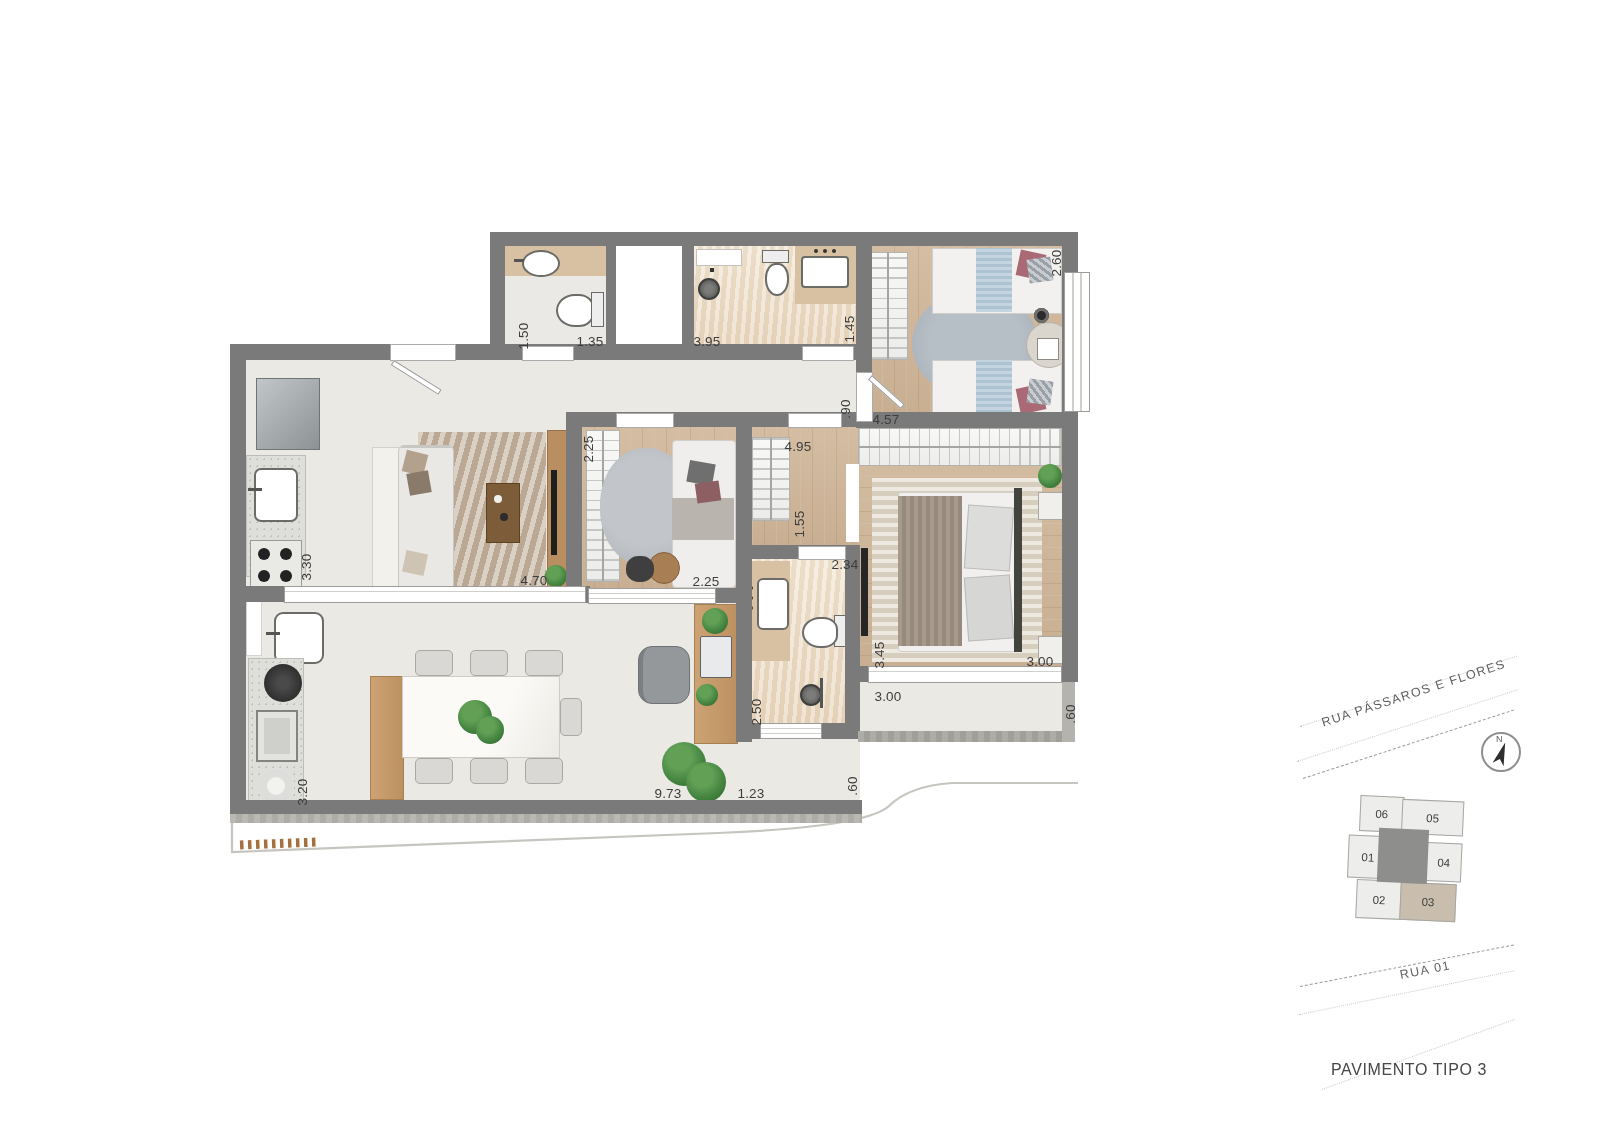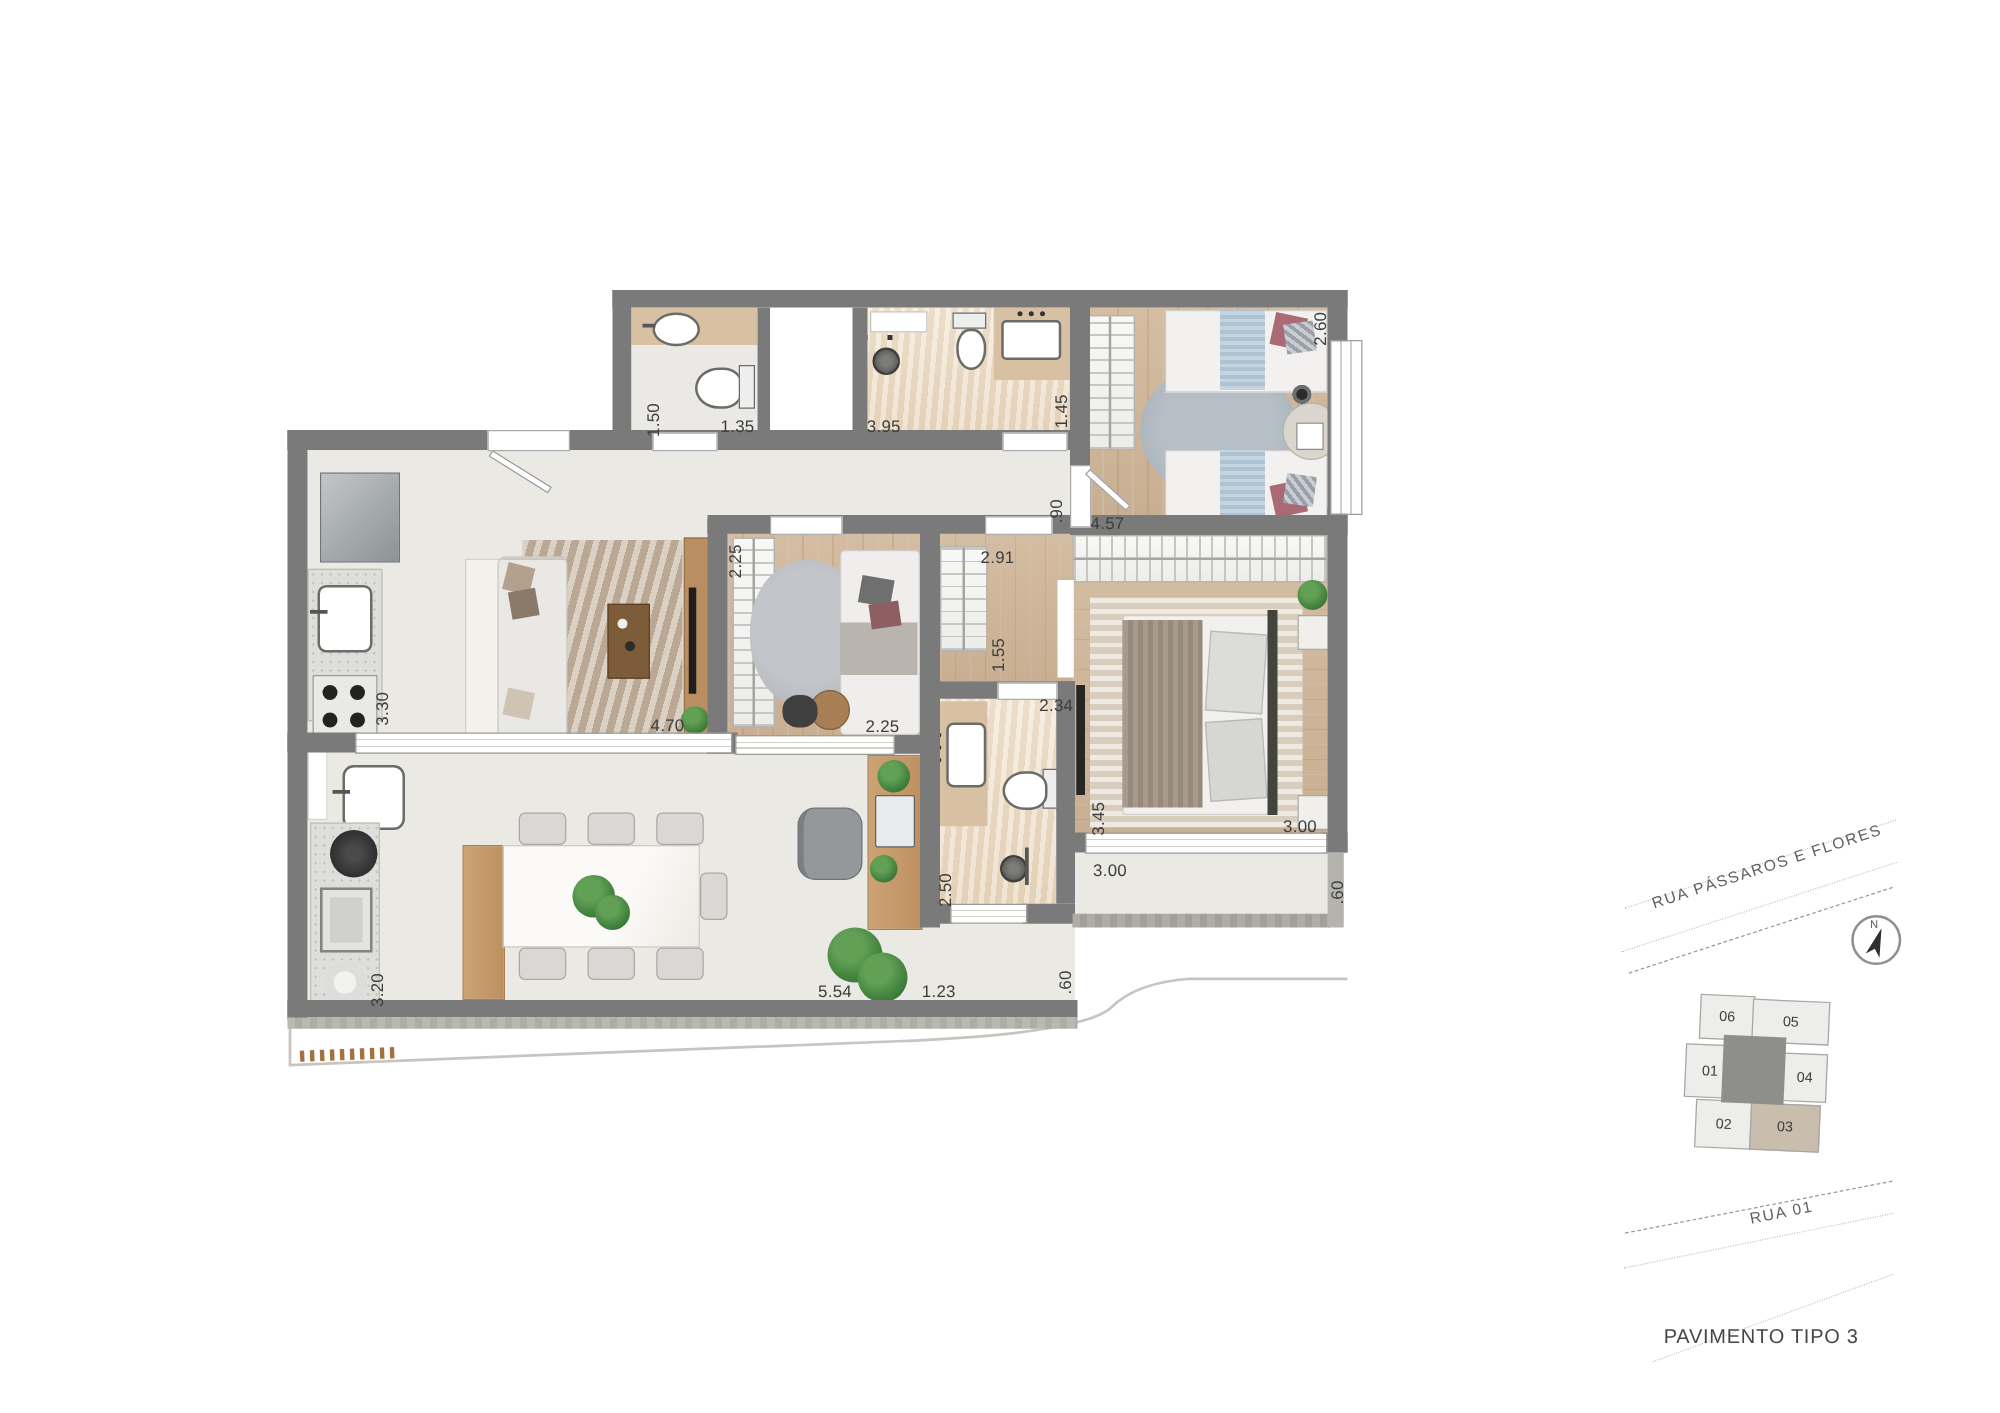--- a/index.html
+++ b/index.html
@@ -241,32 +241,32 @@
   <div class="door" style="left:846px;top:464px;width:13px;height:78px;border:none;"></div>
   <div class="door" style="left:798px;top:546px;width:46px;height:12px;"></div>
 
   <span class="dim v" style="left:523px;top:336px;">1.50</span>
   <span class="dim" style="left:590px;top:341px;">1.35</span>
   <span class="dim" style="left:707px;top:341px;">3.95</span>
   <span class="dim v" style="left:849px;top:329px;">1.45</span>
   <span class="dim v" style="left:1056px;top:263px;">2.60</span>
   <span class="dim" style="left:886px;top:419px;">4.57</span>
   <span class="dim v" style="left:845px;top:409px;">.90</span>
-  <span class="dim" style="left:798px;top:446px;">2.91</span>
+  <span class="dim" style="left:798px;top:446px;">4.95</span>
   <span class="dim v" style="left:799px;top:524px;">1.55</span>
   <span class="dim v" style="left:588px;top:449px;">2.25</span>
   <span class="dim" style="left:706px;top:581px;">2.25</span>
   <span class="dim" style="left:845px;top:564px;">2.34</span>
   <span class="dim v" style="left:756px;top:712px;">2.50</span>
   <span class="dim v" style="left:879px;top:655px;">3.45</span>
   <span class="dim" style="left:1040px;top:661px;">3.00</span>
   <span class="dim v" style="left:306px;top:567px;">3.30</span>
   <span class="dim" style="left:534px;top:580px;">4.70</span>
   <span class="dim v" style="left:302px;top:792px;">3.20</span>
-  <span class="dim" style="left:668px;top:793px;">5.54</span>
+  <span class="dim" style="left:668px;top:793px;">9.73</span>
   <span class="dim" style="left:751px;top:793px;">1.23</span>
   <span class="dim v" style="left:852px;top:786px;">.60</span>
   <span class="dim" style="left:888px;top:696px;">3.00</span>
   <span class="dim v" style="left:1070px;top:714px;">.60</span>
 
   <div class="street-line" style="left:1300px;top:726px;width:228px;transform:rotate(-18deg);"></div>
   <div class="street-label" style="left:1322px;top:716px;transform:rotate(-18deg);">RUA PÁSSAROS E FLORES</div>
   <div class="street-line" style="left:1297px;top:761px;width:232px;transform:rotate(-18deg);"></div>
   <div class="street-line dash" style="left:1303px;top:778px;width:222px;transform:rotate(-18deg);"></div>
 

